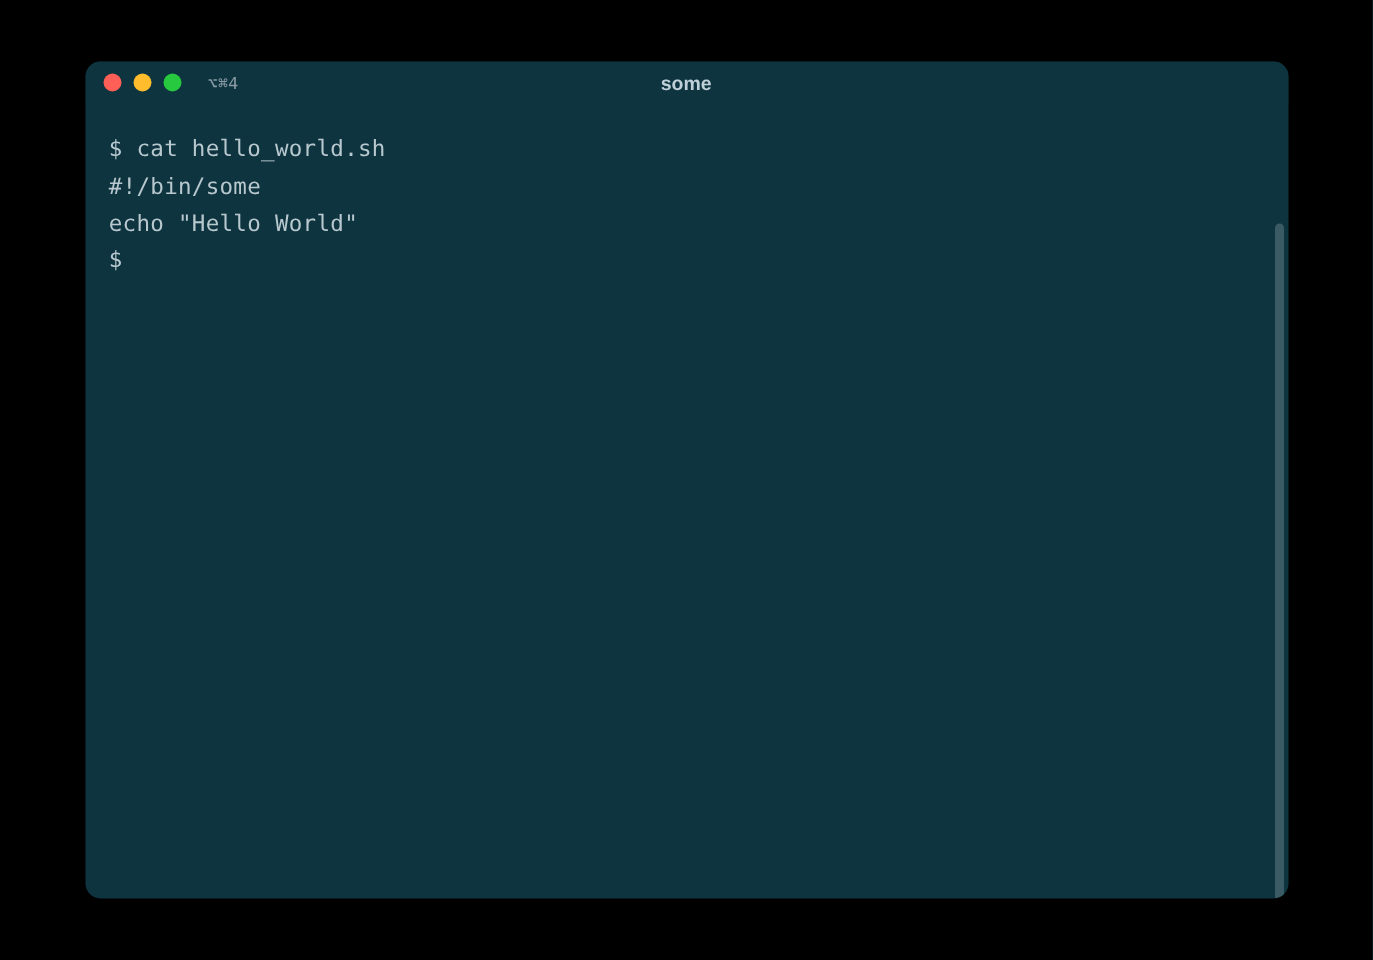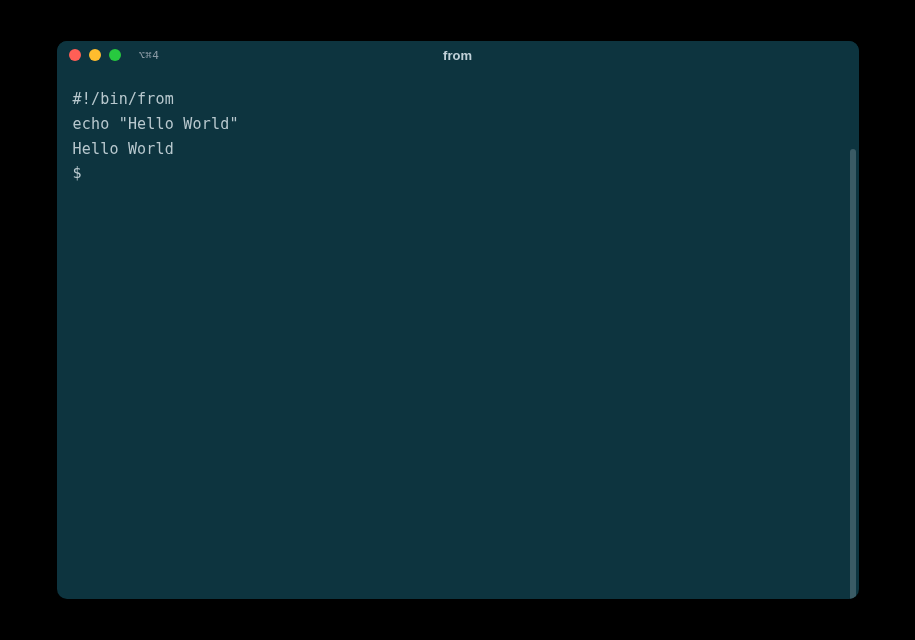--- a/index.html
+++ b/index.html
@@ -88,23 +88,23 @@
 <body>
 
 <div class="terminal-window">
   <div class="titlebar">
     <div class="traffic-lights">
       <div class="traffic-light tl-red"></div>
       <div class="traffic-light tl-yellow"></div>
       <div class="traffic-light tl-green"></div>
     </div>
     <div class="tab-info">⌥⌘4</div>
-    <div class="window-title">from</div>
+    <div class="window-title">some</div>
   </div>
   <div class="terminal-body">
-    <div class="terminal-line">#!/bin/from</div>
+    <div class="terminal-line">$ cat hello_world.sh</div>
+    <div class="terminal-line">#!/bin/some</div>
     <div class="terminal-line">echo "Hello World"</div>
     <div class="terminal-line"></div>
-    <div class="terminal-line">Hello World</div>
     <div class="terminal-line">$</div>
     <div class="scrollbar"></div>
   </div>
 </div>
 
 </body></html>

